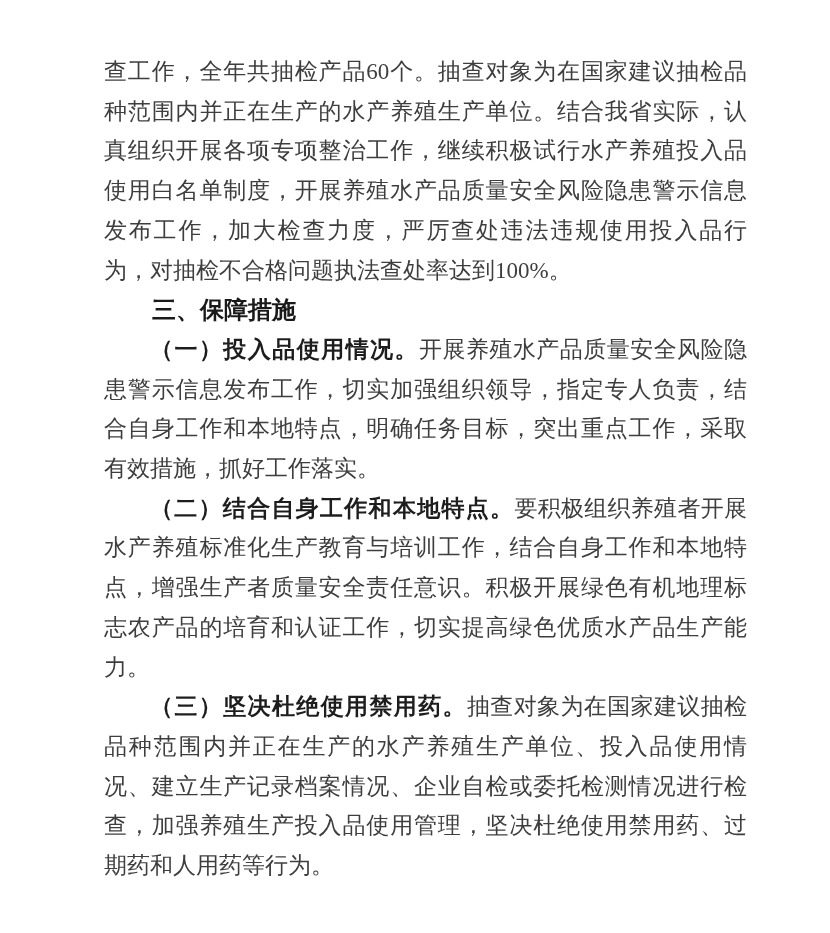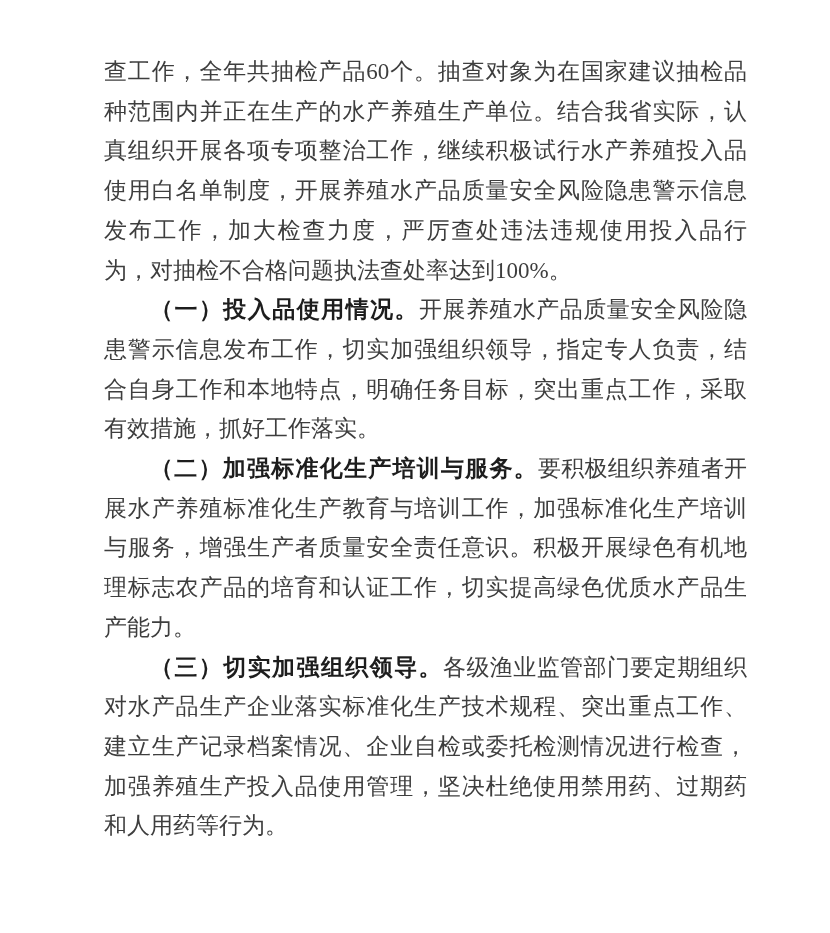--- a/index.html
+++ b/index.html
@@ -52,21 +52,22 @@
   }
 </style>
 </head>
 <body>
 
 <div class="page">
   <div class="content">
 
     <p class="para no-indent"><span>查工作，全年共抽检产品60个。抽查对象为在国家建议抽检品种范围内并正在生产的水产养殖生产单位。结合我省实际，认真组织开展各项专项整治工作，继续积极试行水产养殖投入品使用白名单制度，开展养殖水产品质量安全风险隐患警示信息发布工作，加大检查力度，严厉查处违法违规使用投入品行为，对抽检不合格问题执法查处率达到100%。</span></p>
 
+    <h3 class="heading">三、保障措施</h3>
 
     <p class="para"><span class="lead">（一）投入品使用情况。</span><span>开展养殖水产品质量安全风险隐患警示信息发布工作，切实加强组织领导，指定专人负责，结合自身工作和本地特点，明确任务目标，突出重点工作，采取有效措施，抓好工作落实。</span></p>
 
-    <p class="para"><span class="lead">（二）加强标准化生产培训与服务。</span><span>要积极组织养殖者开展水产养殖标准化生产教育与培训工作，加强标准化生产培训与服务，增强生产者质量安全责任意识。积极开展绿色有机地理标志农产品的培育和认证工作，切实提高绿色优质水产品生产能力。</span></p>
+    <p class="para"><span class="lead">（二）结合自身工作和本地特点。</span><span>要积极组织养殖者开展水产养殖标准化生产教育与培训工作，结合自身工作和本地特点，增强生产者质量安全责任意识。积极开展绿色有机地理标志农产品的培育和认证工作，切实提高绿色优质水产品生产能力。</span></p>
 
-    <p class="para"><span class="lead">（三）切实加强组织领导。</span><span>各级渔业监管部门要定期组织对水产品生产企业落实标准化生产技术规程、突出重点工作、建立生产记录档案情况、企业自检或委托检测情况进行检查，加强养殖生产投入品使用管理，坚决杜绝使用禁用药、过期药和人用药等行为。</span></p>
+    <p class="para"><span class="lead">（三）坚决杜绝使用禁用药。</span><span>抽查对象为在国家建议抽检品种范围内并正在生产的水产养殖生产单位、投入品使用情况、建立生产记录档案情况、企业自检或委托检测情况进行检查，加强养殖生产投入品使用管理，坚决杜绝使用禁用药、过期药和人用药等行为。</span></p>
 
   </div>
 </div>
 
 </body></html>

